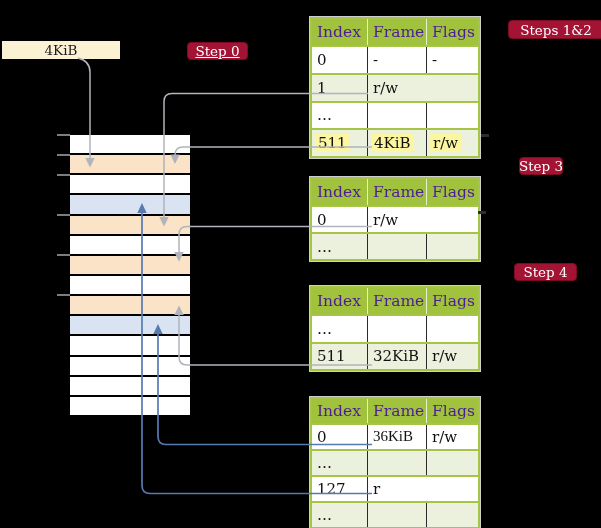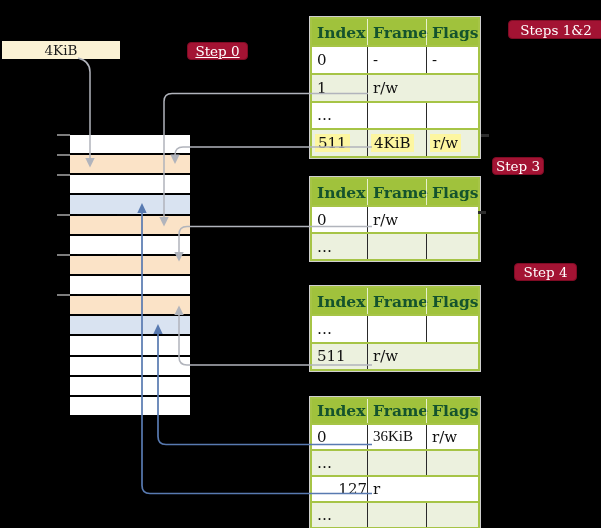--- a/index.html
+++ b/index.html
@@ -15,42 +15,42 @@
   }
   
   .badge{
     position:absolute;background:var(--badge-red);color:#fff;
     border:1.5px solid var(--badge-border);border-radius:4px;
     font-size:13.5px;display:flex;align-items:center;justify-content:center;
     box-sizing:border-box;white-space:nowrap;
   }
   #badge-step0{left:187px;top:42px;width:61px;height:18px;text-decoration:underline;}
   #badge-steps12{left:508px;top:20px;width:96px;height:19px;}
-  #badge-step3{left:492px;top:157px;width:52px;height:18px;}
+  #badge-step3{left:519px;top:157px;width:44px;height:18px;}
   #badge-step4{left:514px;top:263px;width:63px;height:18px;}
   
   .stack{
     position:absolute;left:70px;top:135px;width:120px;height:280px;
     display:flex;flex-direction:column;
   }
   .srow{flex:1 1 0;box-sizing:border-box;}
   .srow + .srow{border-top:2px solid #000;}
   .srow.white{background:#ffffff;}
   .srow.orange{background:var(--stack-orange);}
   .srow.blue{background:var(--stack-blue);}
   .tick{position:absolute;left:57px;width:13px;height:2px;background:#7d7d7d;}
   
   .ptable{
     position:absolute;width:170px;box-sizing:border-box;
     border:2px solid var(--table-border-green);outline:1px solid #cfcfcf;
     background:#fff;
   }
   .thead{display:flex;background:var(--table-header-green);}
   .thead .tcell{
-    color:#14532d;font-weight:bold;font-size:15.5px;
+    color:#4c1d95;font-weight:normal;font-size:15.5px;
     display:flex;align-items:center;padding-left:5px;box-sizing:border-box;
   }
   .thead .tcell + .tcell{border-left:1px solid rgba(255,255,255,.75);}
   .trow{display:flex;border-top:2px solid var(--table-border-green);background:#fff;}
   .trow.tint{background:var(--table-row-tint);}
   .trow .tcell{
     color:#111;font-size:15px;display:flex;align-items:center;
     padding-left:5px;box-sizing:border-box;
   }
   .trow .tcell + .tcell{border-left:1px solid #2a2a2a;}
@@ -181,20 +181,23 @@
         <div class="tcell" style="width: 55px;">
           <span class="celltext">…</span>
         </div>
         <div class="tcell" style="width: 59px;"></div>
         <div class="tcell" style="width: 52px;"></div>
       </div>
       <div class="trow tint" style="height: 25.5px;">
         <div class="tcell" style="width: 55px;">
           <span class="celltext">511</span>
         </div>
+        <div class="tcell" style="width: 59px;">
+          <span class="celltext">32KiB</span>
+        </div>
         <div class="tcell" style="width: 52px;">
           <span class="celltext">r/w</span>
         </div>
       </div>
     </div>
   <div class="ptable" id="t4">
       <div class="thead" style="height: 23.5px;">
         <div class="tcell" style="width: 55px;">Index</div>
         <div class="tcell" style="width: 59px;">Frame</div>
         <div class="tcell" style="width: 52px;">Flags</div>
@@ -211,21 +214,21 @@
         </div>
       </div>
       <div class="trow tint" style="height: 24.1px;">
         <div class="tcell" style="width: 55px;">
           <span class="celltext">…</span>
         </div>
         <div class="tcell" style="width: 59px;"></div>
         <div class="tcell" style="width: 52px;"></div>
       </div>
       <div class="trow" style="height: 24.1px;">
-        <div class="tcell" style="width: 55px; justify-content: flex-end;">
+        <div class="tcell" style="width: 55px;">
           <span class="celltext">127</span>
         </div>
         <div class="tcell" style="width: 52px;">
           <span class="celltext">r</span>
         </div>
       </div>
       <div class="trow tint" style="height: 24.1px;">
         <div class="tcell" style="width: 55px;">
           <span class="celltext">…</span>
         </div>

